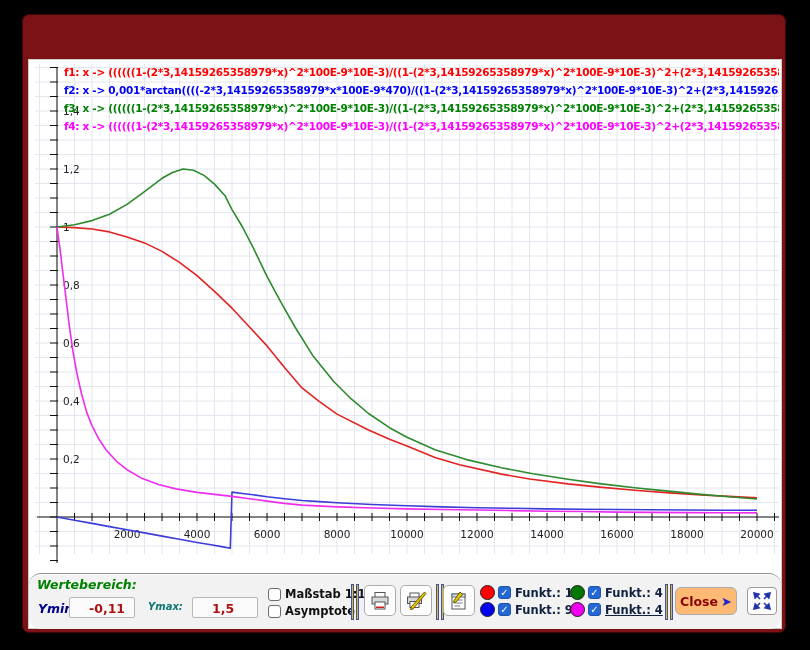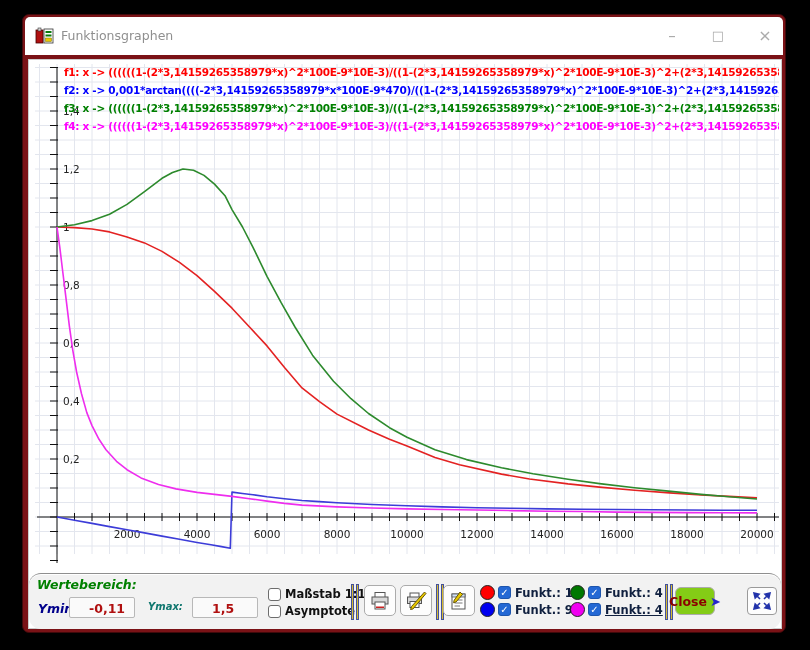--- a/index.html
+++ b/index.html
@@ -35,46 +35,32 @@
   .sep{position:absolute;top:10px;height:36px;display:flex;gap:2px;}
   .sep i{display:block;width:3px;height:36px;background:#d6bb32;border:1px solid #44519a;box-sizing:border-box;}
   .sep1{left:322px;} .sep2{left:407px;} .sep3{left:636px;}
   .tool-btn{position:absolute;top:11px;width:32px;height:31px;background:#fdfdfd;border:1px solid #ababab;
     border-radius:5px;box-sizing:border-box;display:flex;align-items:center;justify-content:center;}
   .b-print{left:335px;} .b-printset{left:371px;} .b-edit{left:414px;}
   .fn-dot{position:absolute;width:15px;height:15px;border-radius:50%;border:1px solid #222;box-sizing:border-box;}
   .fn-cb{position:absolute;width:13px;height:13px;background:#2468d4;border:1px solid #1d55ad;border-radius:3px;
     color:#fff;font-size:10px;line-height:12px;text-align:center;box-sizing:border-box;}
   .fn-lab{position:absolute;font-size:11.5px;font-weight:bold;color:#10203f;white-space:nowrap;}
-  .close-btn{position:absolute;left:646px;top:13px;width:40px;height:28px;background:#84cc16;border:1px solid #ababab;
+  .close-btn{position:absolute;left:646px;top:13px;width:62px;height:28px;background:#fdba74;border:1px solid #ababab;
     border-radius:6px;box-sizing:border-box;display:flex;align-items:center;justify-content:center;gap:3px;}
   .close-txt{color:#8b0000;font-weight:bold;font-size:12.5px;}
   .close-arrow{color:#2525cc;font-size:13px;line-height:13px;}
   .expand-btn{position:absolute;left:718px;top:13px;width:30px;height:28px;background:#fdfdfd;border:1px solid #9a9a9a;
     border-radius:4px;box-sizing:border-box;display:flex;align-items:center;justify-content:center;}
 </style>
 </head>
 <body>
 
 <div class="window">
 
-  <div class="titlebar">
-    <svg class="app-icon" viewBox="0 0 20 20">
-      <rect x="1" y="4" width="7" height="13" fill="#b01010" stroke="#400" stroke-width="0.8"></rect>
-      <rect x="3" y="2" width="3" height="3" fill="#d8d8d8" stroke="#333" stroke-width="0.6"></rect>
-      <rect x="9" y="3" width="9" height="14" fill="#ffffff" stroke="#333" stroke-width="0.8"></rect>
-      <rect x="10.5" y="5" width="6" height="2" fill="#0c7a0c"></rect>
-      <rect x="10.5" y="8.5" width="6" height="2" fill="#0c7a0c"></rect>
-      <rect x="10.5" y="12" width="6" height="3.5" fill="#e8c800" stroke="#7a6a00" stroke-width="0.5"></rect>
-    </svg>
-    <span class="title-text">Funktionsgraphen</span>
-    <span class="win-ctl ctl-min">–</span>
-    <span class="win-ctl ctl-max">□</span>
-    <span class="win-ctl ctl-close">×</span>
-  </div>
 
   <div class="client">
 
     <div class="plot-wrap">
       <svg id="plot-svg" width="752" height="513">
           <g stroke="#e3e6ee" stroke-width="1">
             <line x1="10.5" y1="4" x2="10.5" y2="494"></line>
             <line x1="28" y1="4" x2="28" y2="494"></line>
             <line x1="45.5" y1="4" x2="45.5" y2="494"></line>
             <line x1="63" y1="4" x2="63" y2="494"></line>

